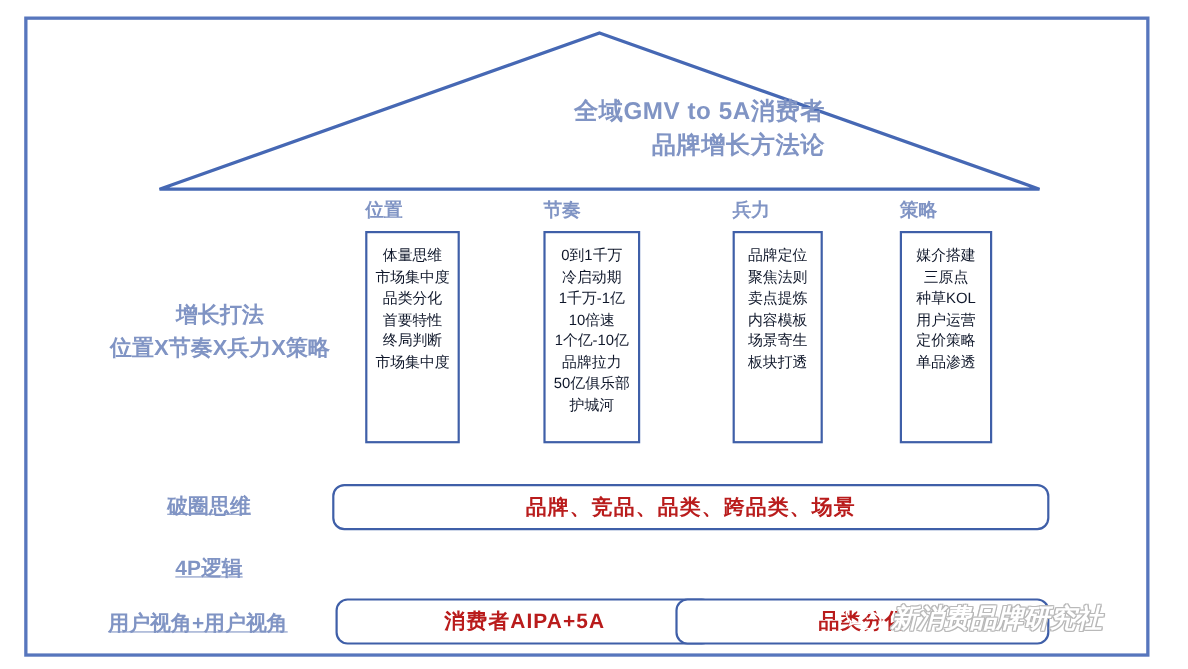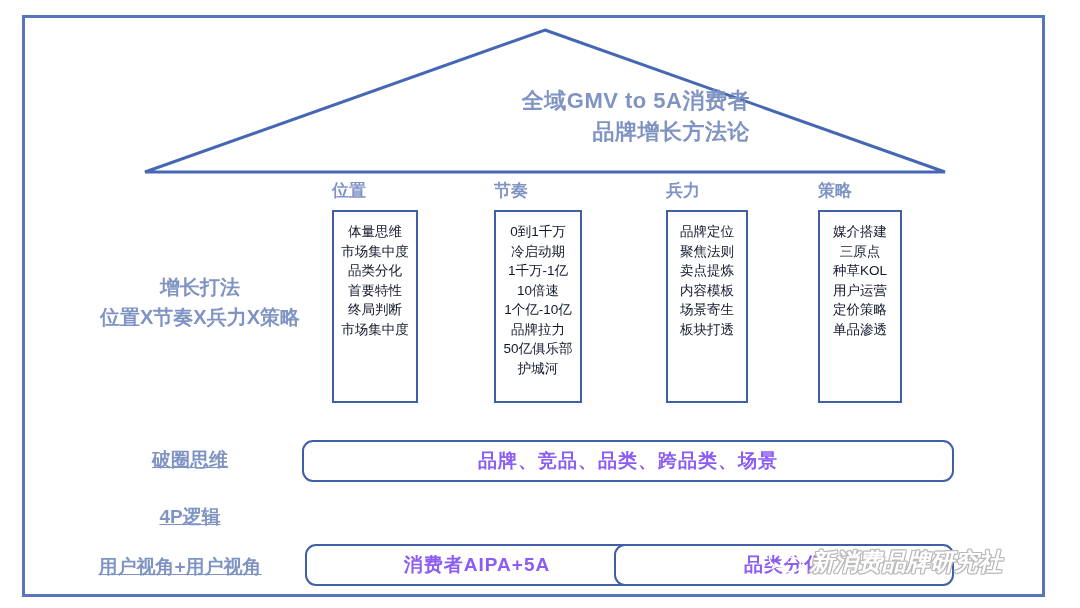--- a/index.html
+++ b/index.html
@@ -123,21 +123,21 @@
     font-weight: bold;
     white-space: nowrap;
     text-decoration: underline;
   }
   .pill {
     position: absolute;
     border: 2.5px solid #3f5fa8;
     border-radius: 11px;
     box-sizing: border-box;
     background: #ffffff;
-    color: #8b5cf6;
+    color: #b91c1c;
     font-size: 19px;
     font-weight: bold;
     display: flex;
     align-items: center;
     justify-content: center;
     letter-spacing: 1px;
   }
 
   #row-0-label { left: 100px; top: 447px; width: 180px; }
   #row-0-pill  { left: 302px; top: 440px; width: 652px; height: 42px; }

